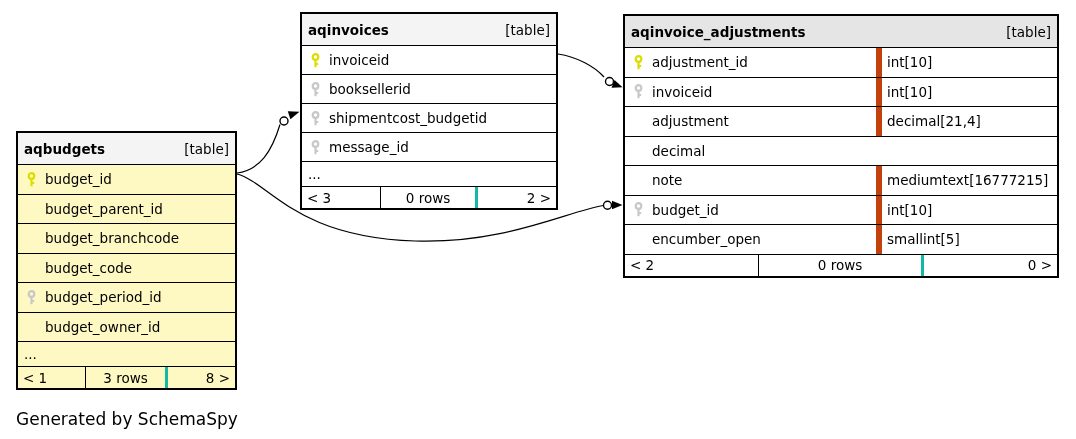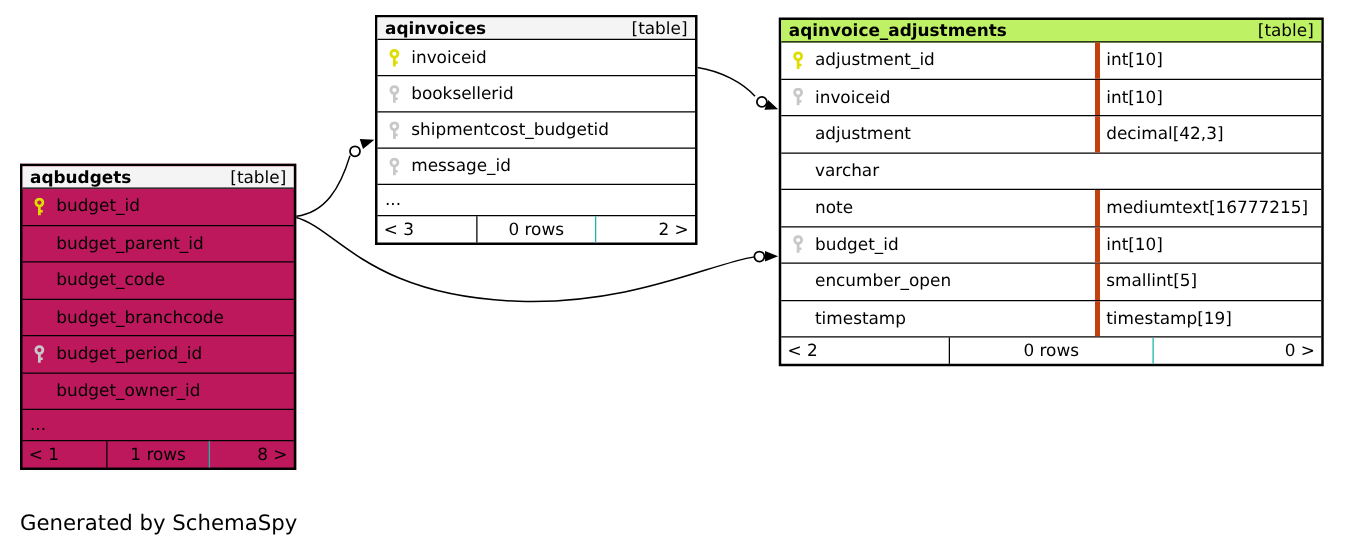--- a/index.html
+++ b/index.html
@@ -5,34 +5,34 @@
   html,body{margin:0;padding:0;background:#ffffff;}
   body{width:1076px;height:439px;font-family:"DejaVu Sans","Liberation Sans",sans-serif;color:#000;}
   .canvas{position:relative;width:1076px;height:439px;overflow:hidden;background:#fff;}
   .edges{position:absolute;left:0;top:0;pointer-events:none;}
 
   .tbl{position:absolute;background:#fff;border:2px solid #000;box-sizing:border-box;font-size:13.5px;}
   #t-aqbudgets{left:16px;top:131px;width:221px;}
   #t-aqinvoices{left:300px;top:12px;width:258px;}
   #t-aqinvoice_adjustments{left:623px;top:14px;width:436px;}
 
-  .thead{display:flex;justify-content:space-between;align-items:center;height:18px;
+  .thead{display:flex;justify-content:space-between;align-items:center;height:32px;
          background:#f4f4f4;border-bottom:1px solid #000;padding:0 6px;box-sizing:border-box;}
   .tname{font-weight:bold;}
   .trow{display:flex;align-items:stretch;height:29.5px;border-bottom:1px solid #000;box-sizing:border-box;}
   #t-aqinvoices .trow{height:29px;}
   .keycell{flex:0 0 27px;display:flex;align-items:center;justify-content:center;}
   .cname{flex:1 1 auto;display:flex;align-items:center;white-space:nowrap;overflow:hidden;padding-right:4px;}
-  .ctype{flex:0 0 181px;box-sizing:border-box;border-left:4px solid #c2410c;display:flex;align-items:center;
+  .ctype{flex:0 0 181px;box-sizing:border-box;border-left:6px solid #c2410c;display:flex;align-items:center;
          padding:0 5px;white-space:nowrap;overflow:hidden;}
   .erow{display:flex;align-items:center;height:25px;border-bottom:1px solid #000;box-sizing:border-box;padding:0 6px;}
   .tfoot{display:flex;height:21px;align-items:stretch;}
   .fcell{display:flex;align-items:center;box-sizing:border-box;padding:0 5px;}
   .f-left{flex:31 0 0;justify-content:flex-start;border-right:1px solid #000;}
-  .f-center{flex:38 0 0;justify-content:center;border-right:1px solid #14b8a6;}
+  .f-center{flex:38 0 0;justify-content:center;border-right:3px solid #14b8a6;}
   .f-right{flex:31 0 0;justify-content:flex-end;}
 
   .credit{position:absolute;left:16px;top:409px;font-size:17px;}
 </style>
 </head>
 <body>
 
 <div class="canvas">
 
   <svg class="edges" width="1076" height="439">
@@ -46,65 +46,65 @@
       <polygon points="622.5,87.3 611.5,87.7 614.5,79.9"></polygon>
       <polygon points="622.5,205 612,200.8 612,209.2"></polygon>
     </g>
     <g fill="#fff" stroke="#000" stroke-width="1.4">
       <circle cx="284" cy="121" r="4"></circle>
       <circle cx="609.5" cy="81.5" r="4"></circle>
       <circle cx="607.5" cy="205.2" r="4"></circle>
     </g>
   </svg>
 
-  <div class="tbl" id="t-aqbudgets" style="background: #be185d;">
+  <div class="tbl" id="t-aqbudgets" style="background: #fef9c3;">
       <div class="thead" style="background: rgb(244, 244, 244);">
         <span class="tname">aqbudgets</span>
         <span class="badge">[table]</span>
       </div>
       <div class="trow">
         <span class="keycell">
           <svg width="11" height="15" viewBox="0 0 11 15">
             <circle cx="5.5" cy="4" r="2.8" fill="none" stroke="#dddd00" stroke-width="2.2"></circle>
             <line x1="5.5" y1="6.8" x2="5.5" y2="14.2" stroke="#dddd00" stroke-width="2.2"></line>
             <line x1="5.5" y1="11" x2="8.2" y2="11" stroke="#dddd00" stroke-width="2"></line>
           </svg>
         </span>
         <span class="cname">budget_id</span>
       </div>
       <div class="trow">
         <span class="keycell"></span>
         <span class="cname">budget_parent_id</span>
       </div>
       <div class="trow">
         <span class="keycell"></span>
+        <span class="cname">budget_branchcode</span>
+      </div>
+      <div class="trow">
+        <span class="keycell"></span>
         <span class="cname">budget_code</span>
-      </div>
-      <div class="trow">
-        <span class="keycell"></span>
-        <span class="cname">budget_branchcode</span>
       </div>
       <div class="trow">
         <span class="keycell">
           <svg width="11" height="15" viewBox="0 0 11 15">
             <circle cx="5.5" cy="4" r="2.8" fill="none" stroke="#c8c8c8" stroke-width="2.2"></circle>
             <line x1="5.5" y1="6.8" x2="5.5" y2="14.2" stroke="#c8c8c8" stroke-width="2.2"></line>
             <line x1="5.5" y1="11" x2="8.2" y2="11" stroke="#c8c8c8" stroke-width="2"></line>
           </svg>
         </span>
         <span class="cname">budget_period_id</span>
       </div>
       <div class="trow">
         <span class="keycell"></span>
         <span class="cname">budget_owner_id</span>
       </div>
       <div class="erow">...</div>
       <div class="tfoot">
         <span class="fcell f-left">&lt; 1</span>
-        <span class="fcell f-center">1 rows</span>
+        <span class="fcell f-center">3 rows</span>
         <span class="fcell f-right">8 &gt;</span>
       </div>
     </div>
   <div class="tbl" id="t-aqinvoices" style="background: rgb(255, 255, 255);">
       <div class="thead" style="background: rgb(244, 244, 244);">
         <span class="tname">aqinvoices</span>
         <span class="badge">[table]</span>
       </div>
       <div class="trow">
         <span class="keycell">
@@ -147,21 +147,21 @@
         <span class="cname">message_id</span>
       </div>
       <div class="erow">...</div>
       <div class="tfoot">
         <span class="fcell f-left">&lt; 3</span>
         <span class="fcell f-center">0 rows</span>
         <span class="fcell f-right">2 &gt;</span>
       </div>
     </div>
   <div class="tbl" id="t-aqinvoice_adjustments" style="background: rgb(255, 255, 255);">
-      <div class="thead" style="background: #bef264; gap: 12px;">
+      <div class="thead" style="background: #e5e5e5; gap: 12px;">
         <span class="tname">aqinvoice_adjustments</span>
         <span class="badge">[table]</span>
       </div>
       <div class="trow">
         <span class="keycell">
           <svg width="11" height="15" viewBox="0 0 11 15">
             <circle cx="5.5" cy="4" r="2.8" fill="none" stroke="#dddd00" stroke-width="2.2"></circle>
             <line x1="5.5" y1="6.8" x2="5.5" y2="14.2" stroke="#dddd00" stroke-width="2.2"></line>
             <line x1="5.5" y1="11" x2="8.2" y2="11" stroke="#dddd00" stroke-width="2"></line>
           </svg>
@@ -176,25 +176,25 @@
             <line x1="5.5" y1="6.8" x2="5.5" y2="14.2" stroke="#c8c8c8" stroke-width="2.2"></line>
             <line x1="5.5" y1="11" x2="8.2" y2="11" stroke="#c8c8c8" stroke-width="2"></line>
           </svg>
         </span>
         <span class="cname">invoiceid</span>
         <span class="ctype">int[10]</span>
       </div>
       <div class="trow">
         <span class="keycell"></span>
         <span class="cname">adjustment</span>
-        <span class="ctype">decimal[42,3]</span>
-      </div>
-      <div class="trow">
-        <span class="keycell"></span>
-        <span class="cname">varchar</span>
+        <span class="ctype">decimal[21,4]</span>
+      </div>
+      <div class="trow">
+        <span class="keycell"></span>
+        <span class="cname">decimal</span>
       </div>
       <div class="trow">
         <span class="keycell"></span>
         <span class="cname">note</span>
         <span class="ctype">mediumtext[16777215]</span>
       </div>
       <div class="trow">
         <span class="keycell">
           <svg width="11" height="15" viewBox="0 0 11 15">
             <circle cx="5.5" cy="4" r="2.8" fill="none" stroke="#c8c8c8" stroke-width="2.2"></circle>
@@ -202,25 +202,20 @@
             <line x1="5.5" y1="11" x2="8.2" y2="11" stroke="#c8c8c8" stroke-width="2"></line>
           </svg>
         </span>
         <span class="cname">budget_id</span>
         <span class="ctype">int[10]</span>
       </div>
       <div class="trow">
         <span class="keycell"></span>
         <span class="cname">encumber_open</span>
         <span class="ctype">smallint[5]</span>
-      </div>
-      <div class="trow">
-        <span class="keycell"></span>
-        <span class="cname">timestamp</span>
-        <span class="ctype">timestamp[19]</span>
       </div>
       <div class="tfoot">
         <span class="fcell f-left">&lt; 2</span>
         <span class="fcell f-center">0 rows</span>
         <span class="fcell f-right">0 &gt;</span>
       </div>
     </div>
 
   <div class="credit">Generated by SchemaSpy</div>
 </div>

